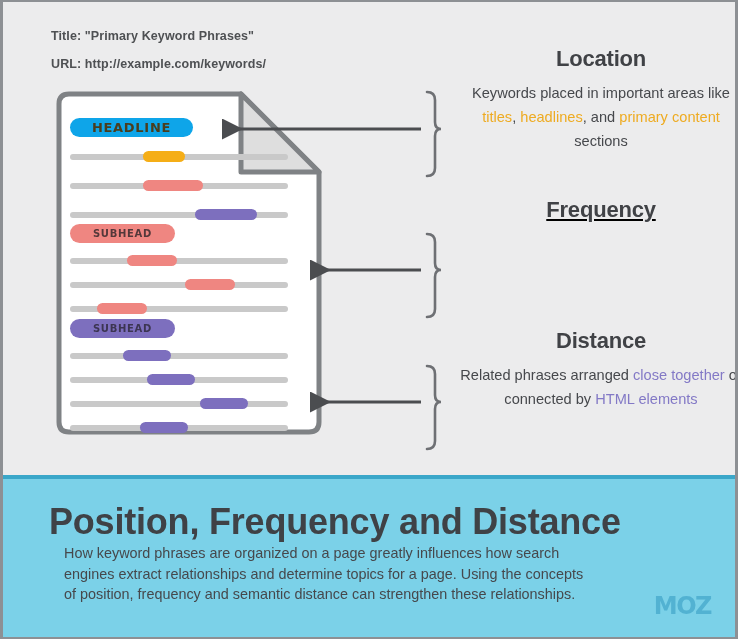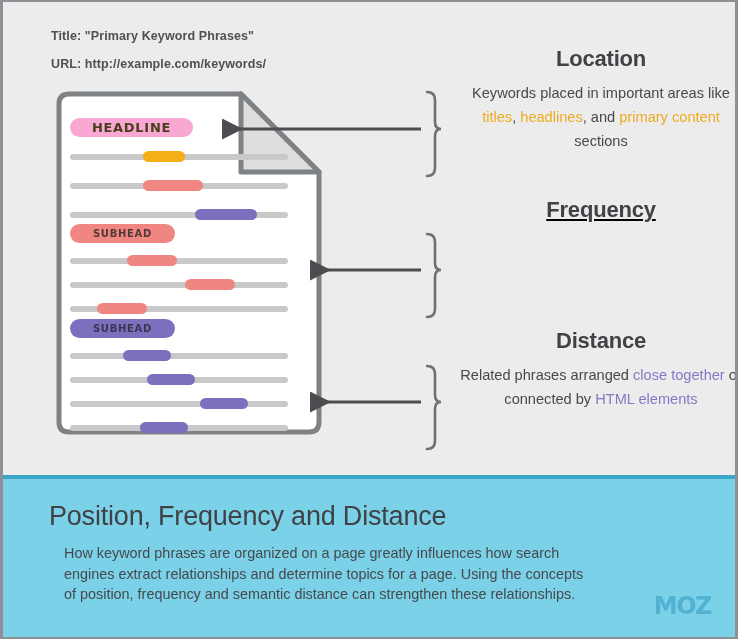--- a/index.html
+++ b/index.html
@@ -64,21 +64,21 @@
     align-items: center;
     justify-content: center;
     font-size: 10px;
     font-weight: bold;
     letter-spacing: 0.7px;
     color: #474043;
     font-family: "DejaVu Sans", sans-serif;
   }
   #pill-headline {
     left: 15px; top: 28px; width: 123px;
-    background: #f9a8d4;
+    background: #0ea5e9;
     font-size: 13px;
     color: #4a3d1d;
   }
   #pill-subhead-1 {
     left: 15px; top: 134px; width: 105px;
     background: #ef8681;
     color: #54383a;
   }
   #pill-subhead-2 {
     left: 15px; top: 229px; width: 105px;
@@ -143,22 +143,22 @@
     height: 162px;
     background: #7bd1e8;
     border-top: 4px solid #3ba7c9;
     box-sizing: border-box;
   }
   #band-title {
     position: absolute;
     left: 46px;
     top: 22px;
     margin: 0;
-    font-size: 27px;
-    font-weight: normal;
+    font-size: 36px;
+    font-weight: bold;
     color: #3f4246;
     letter-spacing: -0.2px;
   }
   #band-body {
     position: absolute;
     left: 61px;
     top: 64px;
     width: 520px;
     margin: 0;
     font-size: 14.4px;

